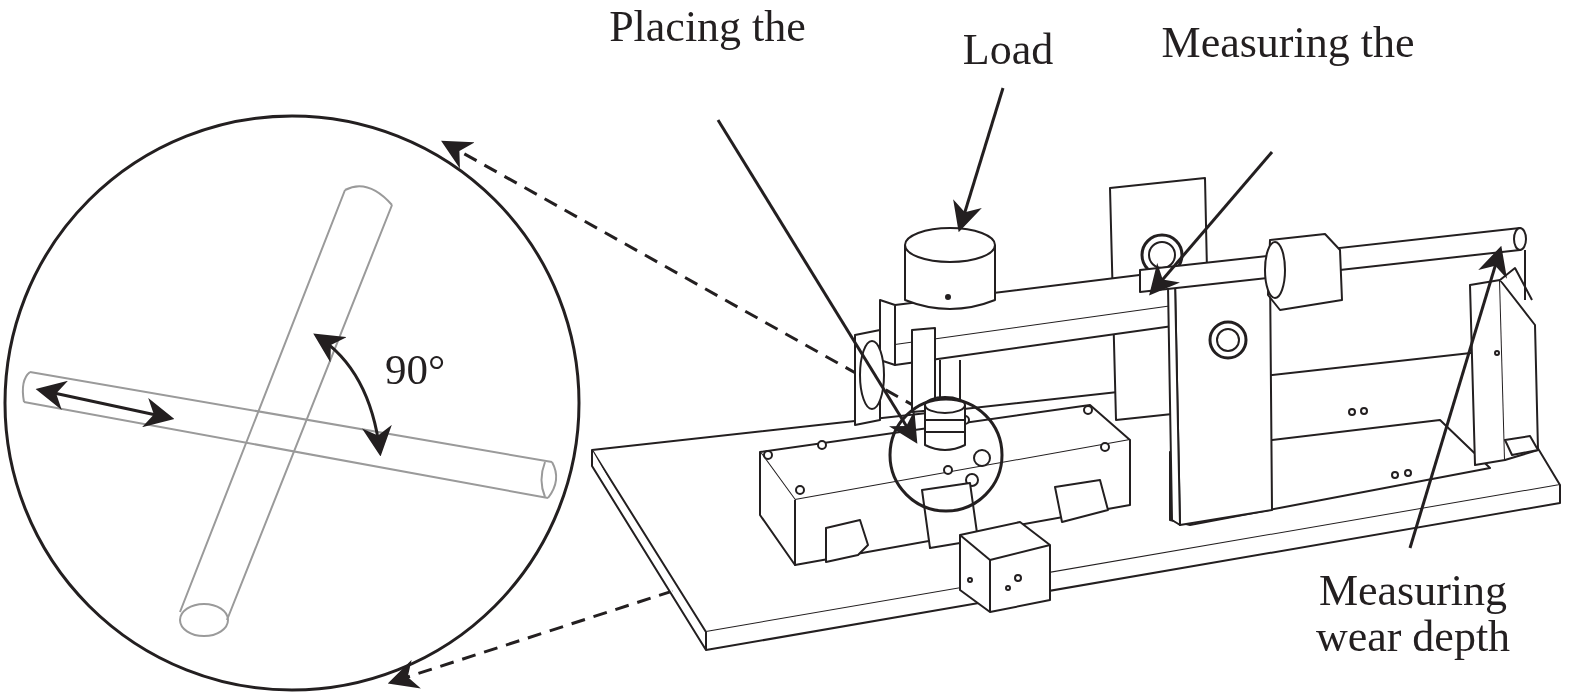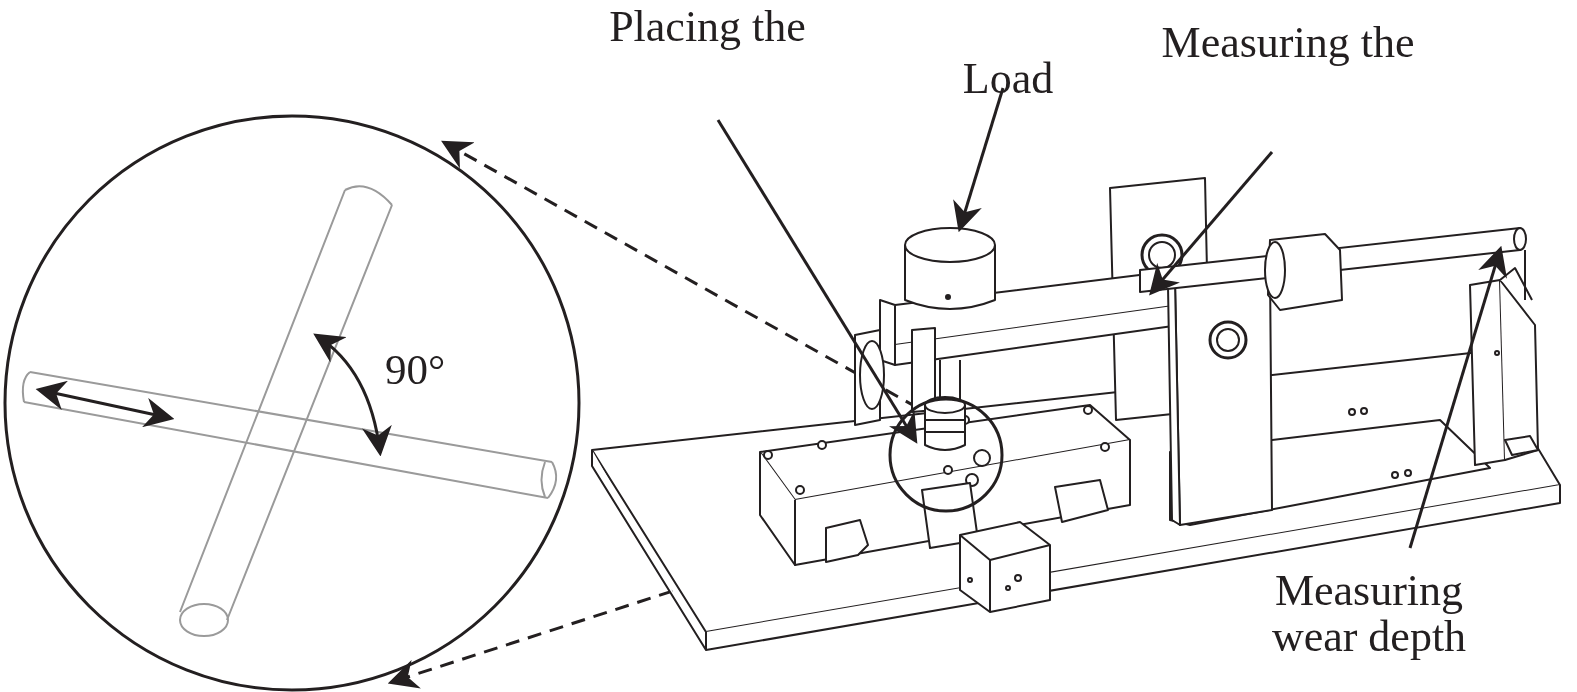--- a/index.html
+++ b/index.html
@@ -152,27 +152,27 @@
     <line x1="1272" y1="152" x2="1152" y2="292" marker-end="url(#arrowBig)"></line>
     <line x1="1410" y1="548" x2="1500" y2="250" marker-end="url(#arrowBig)"></line>
   </g>
 </svg>
 
 
 <div class="label" style="left:580px; top:4px; width:255px;">
   <span class="lbl-line">Placing the</span>
 </div>
 
-<div class="label" style="left:948px; top:56px; width:120px;">
+<div class="label" style="left:948px; top:27px; width:120px;">
   <span class="lbl-line">Load</span>
 </div>
 
 <div class="label" style="left:1078px; top:20px; width:420px;text-align:center;">
   <span class="lbl-line">Measuring the</span>
 </div>
 
-<div class="label" style="left:1244px; top:568px; width:250px;">
+<div class="label" style="left:1288px; top:568px; width:250px;">
   <span class="lbl-line">Measuring</span>
   <span class="lbl-line">wear depth</span>
 </div>
 
 <div class="angle-label" style="left:385px; top:347px;">90°</div>
 </div>
 
 </body></html>

